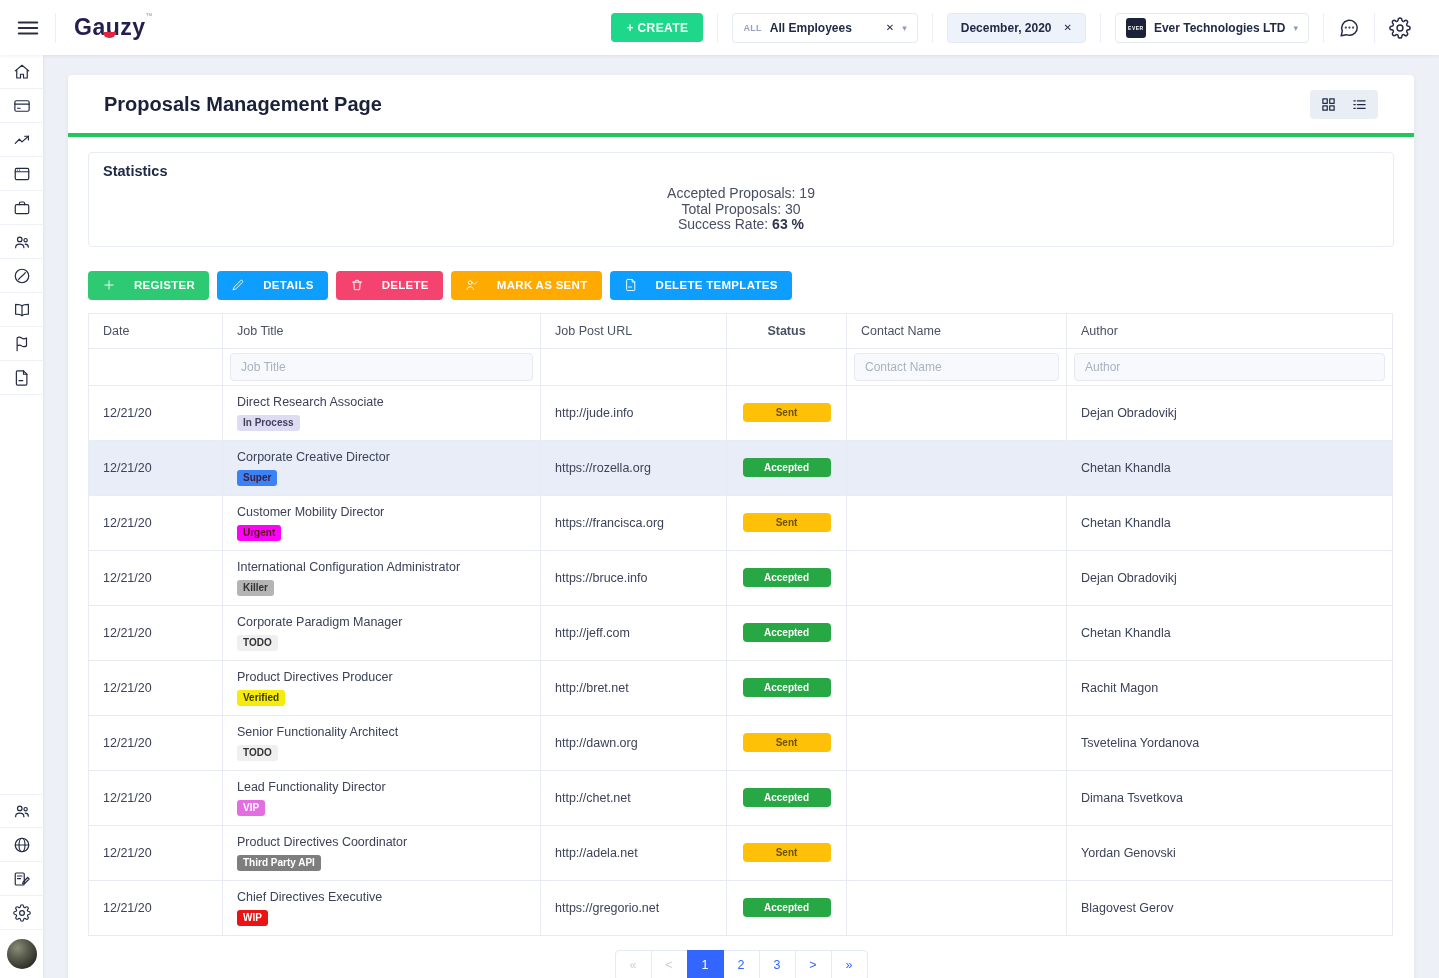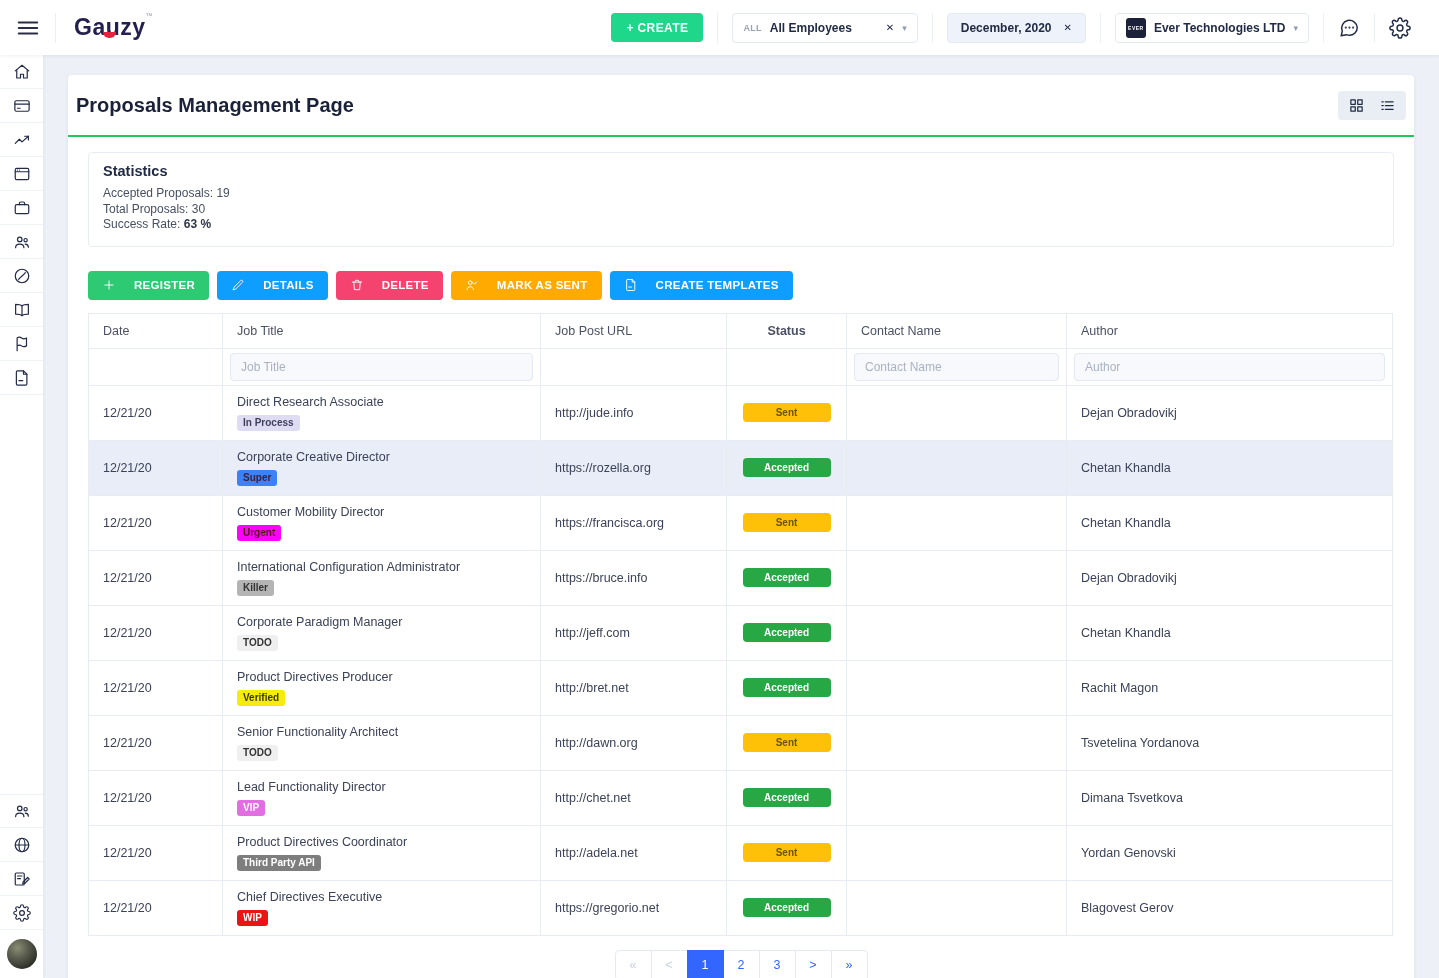--- a/index.html
+++ b/index.html
@@ -42,29 +42,29 @@
   .side-item svg { width:18px; height:18px; }
   .side-group-bottom { margin-top:auto; }
   .side-group-bottom .side-item:first-child { border-top:1px solid #eef1f6; }
   .avatar-cell { height:48px; display:flex; align-items:center; justify-content:center; cursor:pointer; }
   .avatar { width:30px; height:30px; border-radius:50%;
             background:radial-gradient(circle at 35% 30%, #8a8d74 0%, #55584a 40%, #23251d 85%); }
 
   
   .main { position:absolute; left:43px; top:55px; width:1396px; height:923px; padding:20px 25px; }
   .card { background:#fff; border-radius:4px; min-height:100%; box-shadow:0 1px 4px rgba(44,51,73,.07); }
-  .card-header { height:62px; display:flex; align-items:center; padding:0 8px; border-bottom:2px solid #22c55e; }
+  .card-header { height:62px; display:flex; align-items:center; padding:0 36px; border-bottom:4px solid #22c55e; }
   .page-title { font-size:20px; font-weight:bold; color:#1a2138; }
   .view-toggle { margin-left:auto; height:29px; background:#e9eef5; border-radius:4px;
                  display:flex; align-items:center; gap:16px; padding:0 11px; }
   .view-toggle svg { width:15px; height:15px; color:#222b45; cursor:pointer; }
 
   .stats-box { margin:15px 20px 0; border:1px solid #e8ecf3; border-radius:4px; padding:10px 14px 13px; }
   .stats-title { font-size:14.5px; font-weight:bold; color:#222b45; margin-bottom:7px; }
-  .stat-line { font-size:12px; color:#484f63; line-height:15.5px; }
+  .stat-line { font-size:14px; color:#484f63; line-height:15.5px;text-align:center; }
   .stat-line b { color:#30364a; }
 
   .actions-row { display:flex; gap:8px; margin:24px 20px 13px; }
   .action-btn { height:29px; padding:0 14px; border:none; border-radius:4px; color:#fff; cursor:pointer;
                 display:flex; align-items:center; gap:18px; font-family:inherit;
                 font-size:11.5px; font-weight:bold; letter-spacing:.3px; }
   .action-btn svg { width:14px; height:14px; }
 
   
   table.grid { margin:0 20px; border-collapse:collapse; table-layout:fixed; width:1304px; }
@@ -339,21 +339,21 @@
           </span>
           <span>MARK AS SENT</span>
         </button>
         <button class="action-btn" style="background: rgb(13, 158, 255);">
           <span style="display: flex;">
             <svg viewBox="0 0 24 24" fill="none" stroke="currentColor" stroke-width="1.6" stroke-linecap="round" stroke-linejoin="round">
               <path d="M6 2.5h8L18.5 7v13a1.5 1.5 0 0 1-1.5 1.5H6A1.5 1.5 0 0 1 4.5 20V4A1.5 1.5 0 0 1 6 2.5z"></path>
               <path d="M14 2.5V7h4.5M8 15.5h5"></path>
             </svg>
           </span>
-          <span>CREATE TEMPLATES</span>
+          <span>DELETE TEMPLATES</span>
         </button>
       </div>
 
     <table class="grid">
       <colgroup>
         <col style="width:134px">
           <col style="width:318px">
           <col style="width:186px">
         <col style="width:120px">
           <col style="width:220px">

